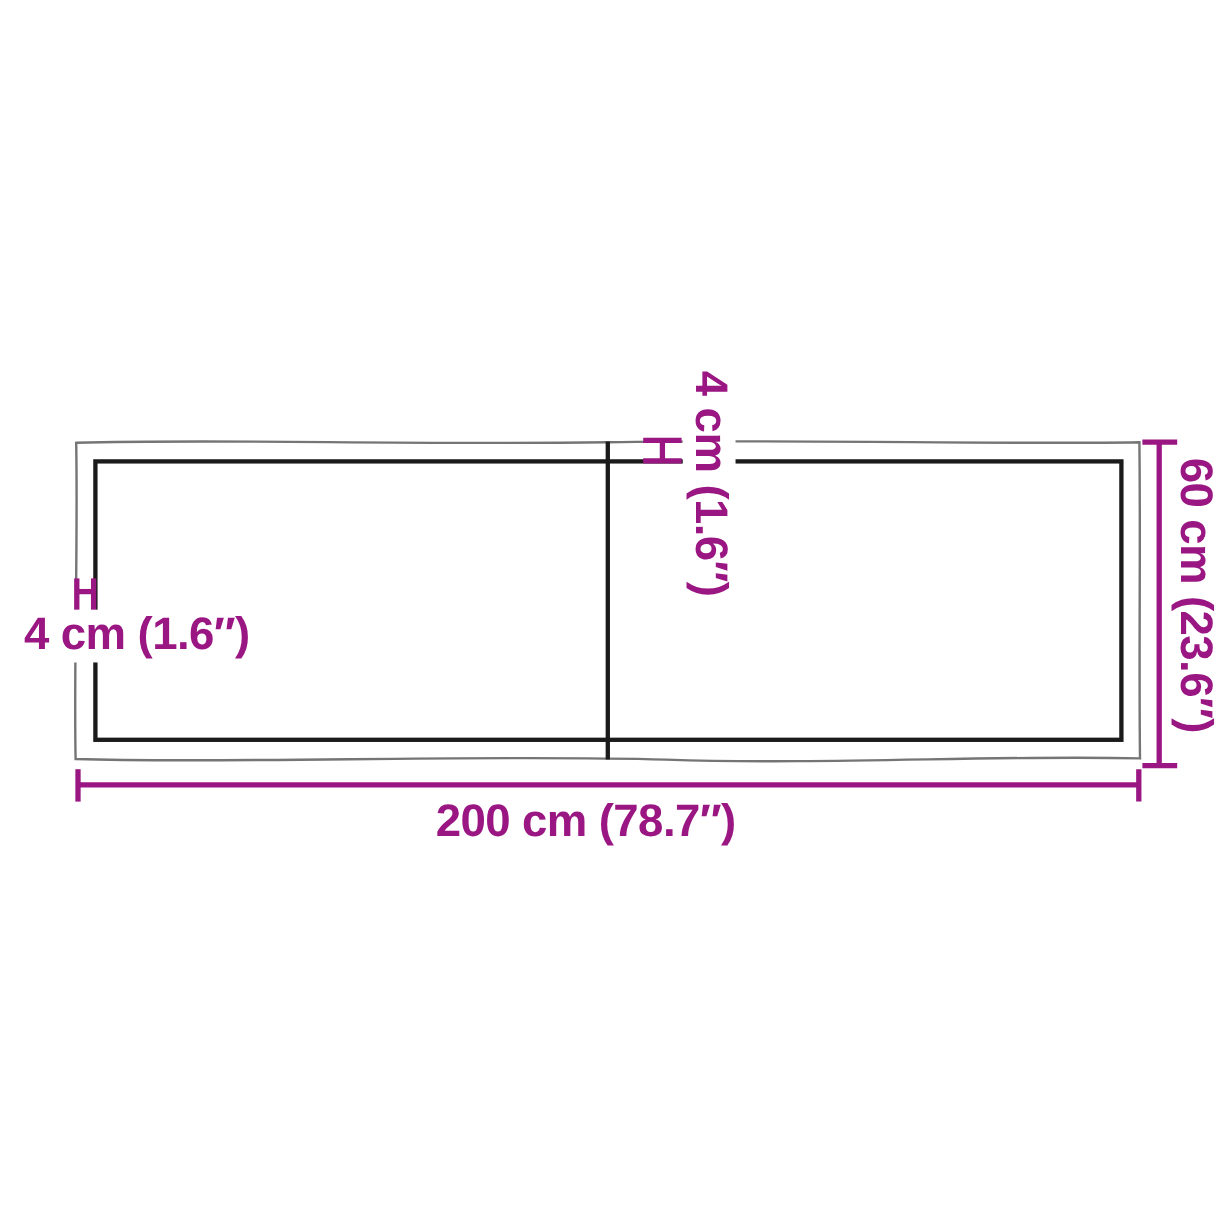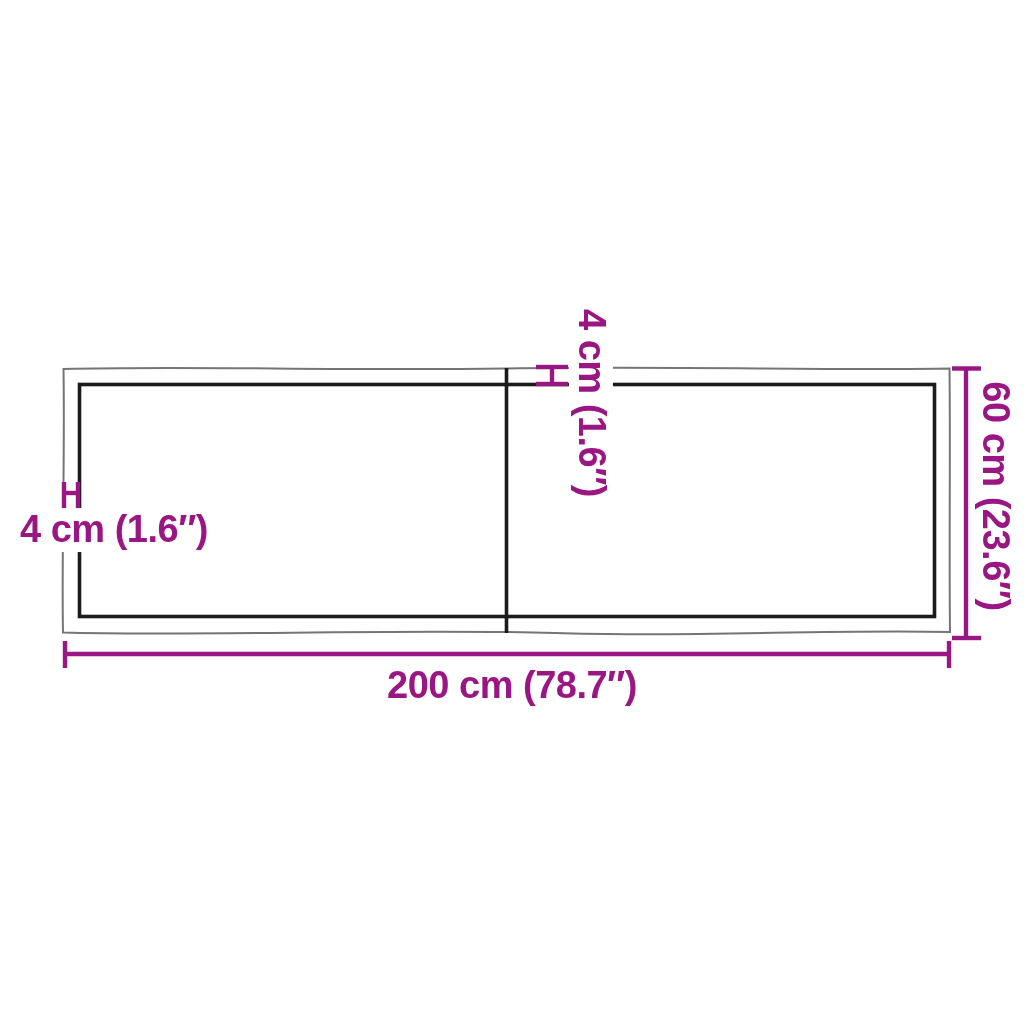--- a/index.html
+++ b/index.html
@@ -27,21 +27,21 @@
     font-size: 38px;
     line-height: 1.05;
     white-space: nowrap;
     letter-spacing: -0.5px;
   }
   .dim-label.on-line {
     background: #ffffff;
     padding: 2px 5px;
   }
   #width-label {
-    left: 512px;
+    left: 488px;
     top: 666px;
     transform: translateX(-50%);
     text-align: center;
   }
   #depth-label {
     left: 995px;
     top: 496px;
     transform: translate(-50%, -50%) rotate(90deg);
   }
   #edge-top-label {

